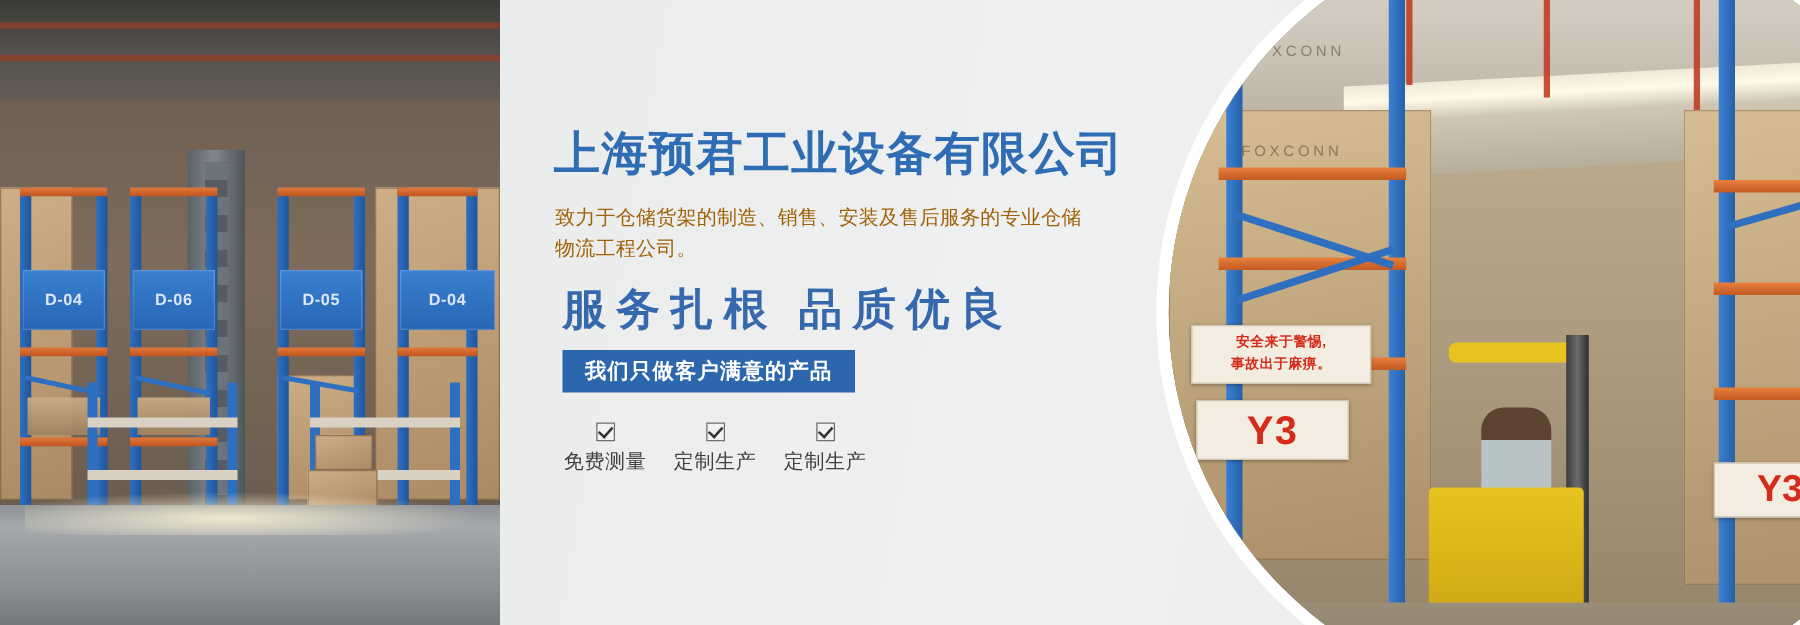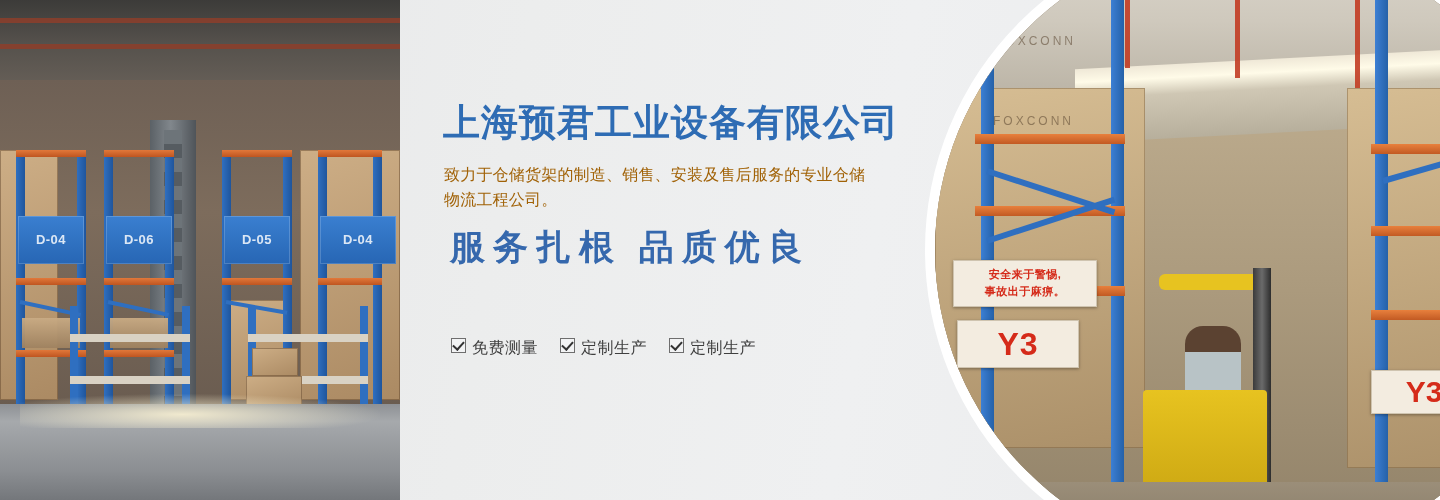--- a/index.html
+++ b/index.html
@@ -252,25 +252,27 @@
   .features {
     position: absolute; left: 8px; top: 338px;
     display: flex;
     align-items: center;
     gap: 22px;
     margin: 0; padding: 0;
     list-style: none;
   }
   .feature {
     display: flex;
+    align-items: center;
     gap: 6px;
     font-size: 16px;
     color: #3f3f3f;
     letter-spacing: .5px;
     white-space: nowrap;
+    flex-direction: column;
   }
   .check {
     display: inline-block;
     width: 13px; height: 13px;
     border: 1px solid #6e6e6e;
     position: relative;
     flex: 0 0 auto;
     background: #f2f3f4;
   }
   .check::after {
@@ -423,20 +425,21 @@
   </div>
 
   <div class="content">
 
     <h1 class="title">上海预君工业设备有限公司</h1>
 
     <p class="subtitle">致力于仓储货架的制造、销售、安装及售后服务的专业仓储物流工程公司。</p>
 
     <p class="slogan">服务扎根  品质优良</p>
 
+    <button class="cta" type="button">我们只做客户满意的产品</button>
 
     <ul class="features">
       <li class="feature">
         <span class="check"></span>
         <span>免费测量</span>
       </li>
       <li class="feature">
         <span class="check"></span>
         <span>定制生产</span>
       </li>

